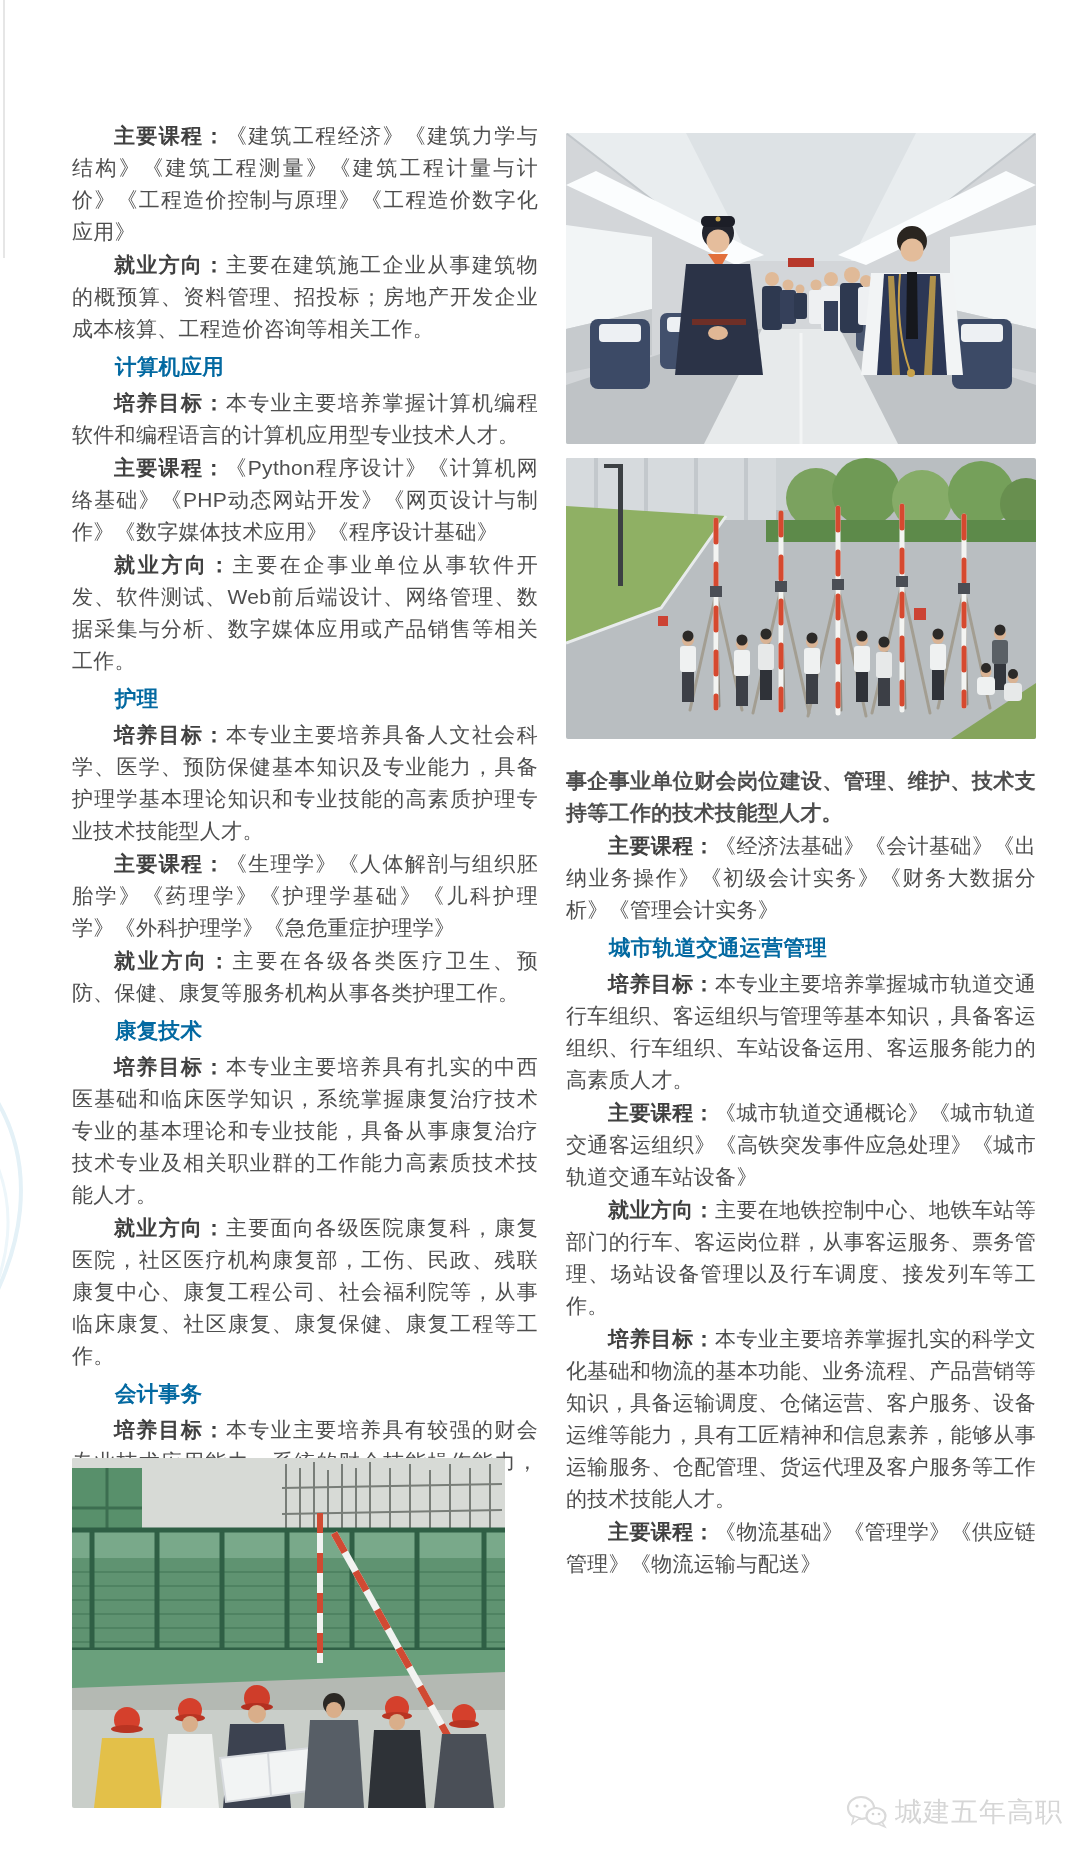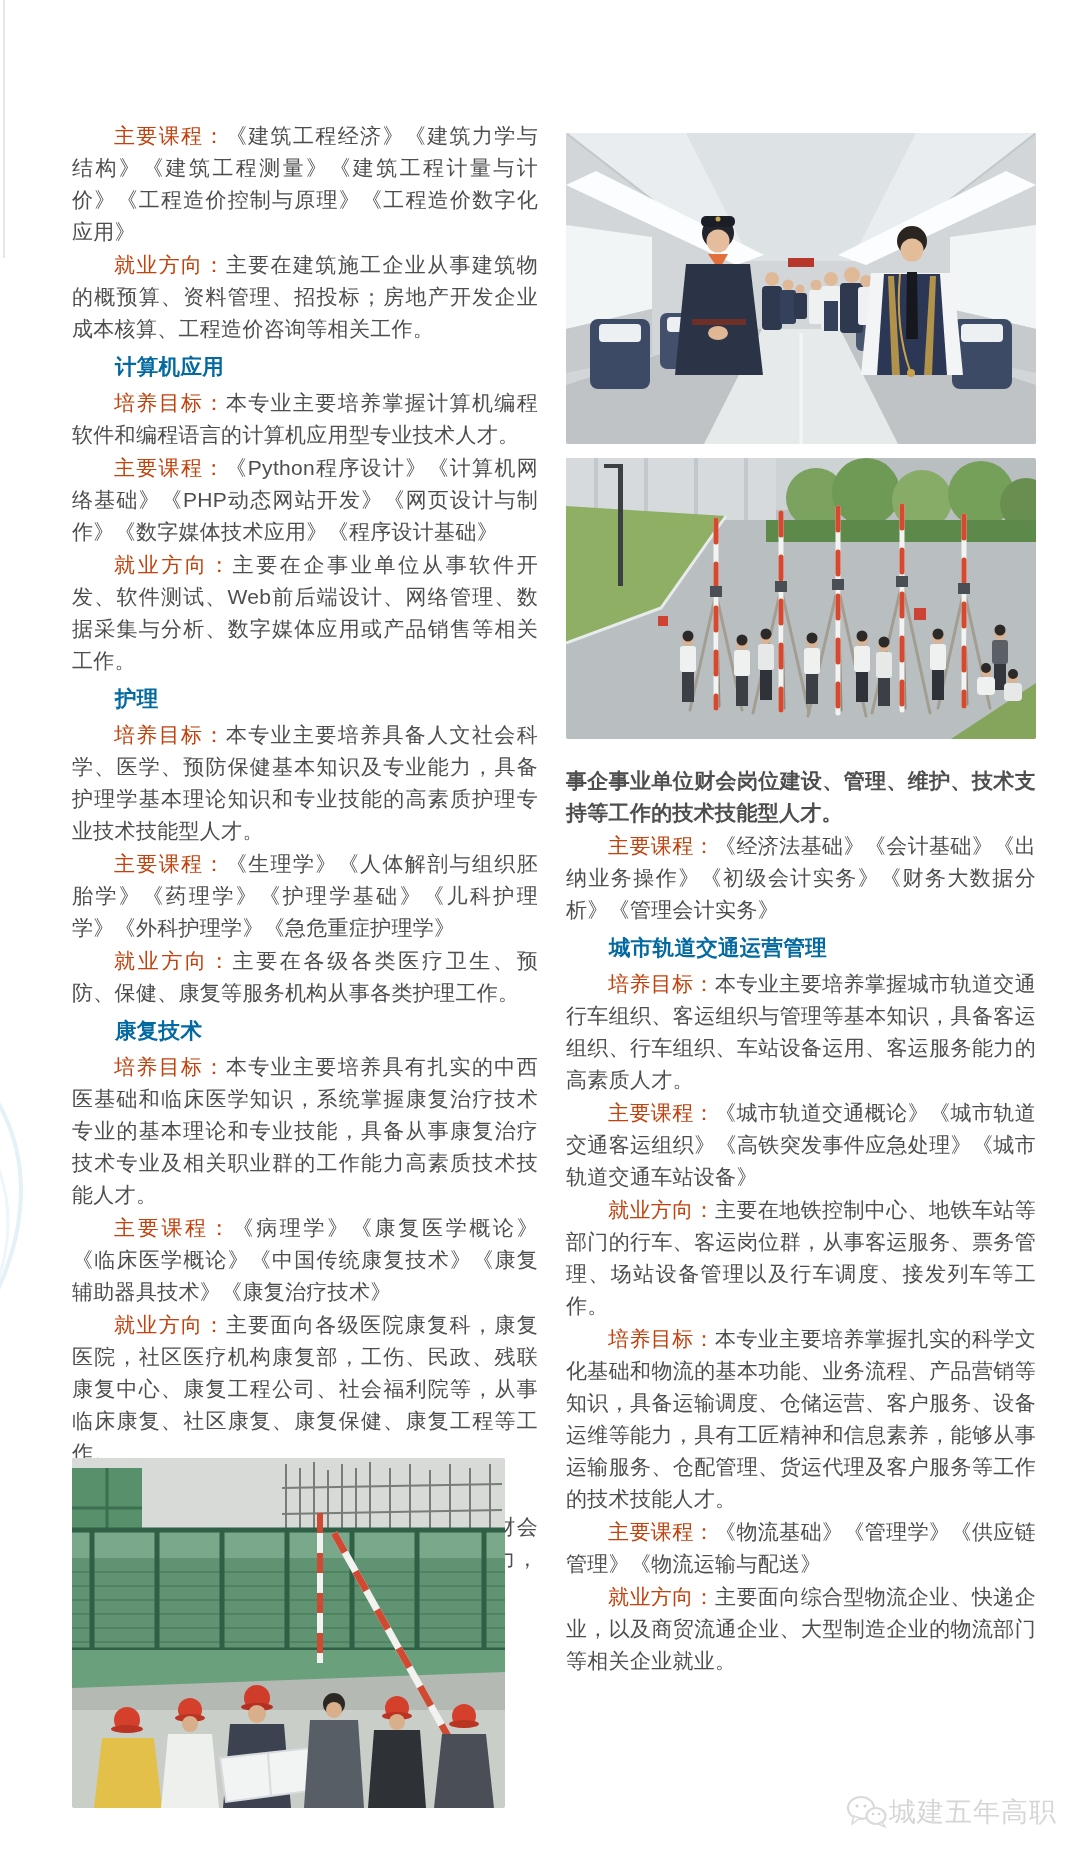--- a/index.html
+++ b/index.html
@@ -6,29 +6,29 @@
   .page{position:relative;width:1080px;height:1860px;background:#ffffff;overflow:hidden;
         font-family:"Liberation Sans","DejaVu Sans",sans-serif;}
   .edge-line{position:absolute;left:3px;top:0;width:2px;height:258px;background:#e6e6e6;}
   .swoosh{position:absolute;left:0;top:1040px;width:95px;height:330px;}
   .col{position:absolute;font-size:21px;line-height:32px;color:#4e4e4e;
        text-align:justify;letter-spacing:0.3px;}
   .col-left{left:72px;top:120px;width:466px;}
   .col-right{left:566px;top:133px;width:470px;}
   .para{margin:0 0 1px 0;text-indent:2em;}
   .para.noindent{text-indent:0;font-weight:bold;}
-  .lbl{font-weight:normal;color:#c2410c;margin-top:32px;}
+  .lbl{font-weight:bold;color:#404040;margin-top:32px;}
   .major{margin:6px 0 4px 0;font-size:21.5px;line-height:32px;font-weight:bold;
          color:#0369a1;text-indent:2em;}
   .photo{display:block;border-radius:2px;}
   .photo-train{margin:0 0 14px 0;}
   .photo-survey{margin:0 0 0 0;}
   .rc-text{margin-top:26px;}
   .photo-construction{position:absolute;left:72px;top:1458px;}
-  .footer{position:absolute;left:846px;top:1794px;display:flex;align-items:center;gap:1px;
+  .footer{position:absolute;left:846px;top:1794px;display:flex;align-items:center;gap:7px;
           color:#d6d6d6;font-size:27px;letter-spacing:1px;white-space:nowrap;}
 </style>
 </head>
 <body>
 
 <div class="page">
 
   <div class="edge-line"></div>
   <svg class="swoosh" viewBox="0 0 95 330">
     <path d="M-35,20 C55,110 25,230 -45,320" stroke="#e4f1f7" stroke-width="4" fill="none"></path>
@@ -41,21 +41,20 @@
     <h3 class="major">计算机应用</h3>
     <p class="para"><b class="lbl">培养目标：</b><span>本专业主要培养掌握计算机编程软件和编程语言的计算机应用型专业技术人才。</span></p>
     <p class="para"><b class="lbl">主要课程：</b><span>《Python程序设计》《计算机网络基础》《PHP动态网站开发》《网页设计与制作》《数字媒体技术应用》《程序设计基础》</span></p>
     <p class="para"><b class="lbl">就业方向：</b><span>主要在企事业单位从事软件开发、软件测试、Web前后端设计、网络管理、数据采集与分析、数字媒体应用或产品销售等相关工作。</span></p>
     <h3 class="major">护理</h3>
     <p class="para"><b class="lbl">培养目标：</b><span>本专业主要培养具备人文社会科学、医学、预防保健基本知识及专业能力，具备护理学基本理论知识和专业技能的高素质护理专业技术技能型人才。</span></p>
     <p class="para"><b class="lbl">主要课程：</b><span>《生理学》《人体解剖与组织胚胎学》《药理学》《护理学基础》《儿科护理学》《外科护理学》《急危重症护理学》</span></p>
     <p class="para"><b class="lbl">就业方向：</b><span>主要在各级各类医疗卫生、预防、保健、康复等服务机构从事各类护理工作。</span></p>
     <h3 class="major">康复技术</h3>
     <p class="para"><b class="lbl">培养目标：</b><span>本专业主要培养具有扎实的中西医基础和临床医学知识，系统掌握康复治疗技术专业的基本理论和专业技能，具备从事康复治疗技术专业及相关职业群的工作能力高素质技术技能人才。</span></p>
-    <p class="para"><b class="lbl">主要课程：</b><span>《病理学》《康复医学概论》《临床医学概论》《中国传统康复技术》《康复辅助器具技术》《康复治疗技术》</span></p>
     <p class="para"><b class="lbl">就业方向：</b><span>主要面向各级医院康复科，康复医院，社区医疗机构康复部，工伤、民政、残联康复中心、康复工程公司、社会福利院等，从事临床康复、社区康复、康复保健、康复工程等工作。</span></p>
     <h3 class="major">会计事务</h3>
     <p class="para"><b class="lbl">培养目标：</b><span>本专业主要培养具有较强的财会专业技术应用能力、系统的财会技能操作能力，能从</span></p>
   </div>
 
   <div class="col col-right">
 
     <svg class="photo photo-train" width="470" height="311" viewBox="0 0 470 311">
       <rect width="470" height="311" fill="#d3d6d9"></rect>
       <polygon points="0,0 470,0 305,128 165,128" fill="#e9edef"></polygon>
@@ -261,21 +260,20 @@
 
     <div class="rc-text">
       <p class="para noindent"><span>事企事业单位财会岗位建设、管理、维护、技术支持等工作的技术技能型人才。</span></p>
       <p class="para"><b class="lbl">主要课程：</b><span>《经济法基础》《会计基础》《出纳业务操作》《初级会计实务》《财务大数据分析》《管理会计实务》</span></p>
       <h3 class="major">城市轨道交通运营管理</h3>
       <p class="para"><b class="lbl">培养目标：</b><span>本专业主要培养掌握城市轨道交通行车组织、客运组织与管理等基本知识，具备客运组织、行车组织、车站设备运用、客运服务能力的高素质人才。</span></p>
       <p class="para"><b class="lbl">主要课程：</b><span>《城市轨道交通概论》《城市轨道交通客运组织》《高铁突发事件应急处理》《城市轨道交通车站设备》</span></p>
       <p class="para"><b class="lbl">就业方向：</b><span>主要在地铁控制中心、地铁车站等部门的行车、客运岗位群，从事客运服务、票务管理、场站设备管理以及行车调度、接发列车等工作。</span></p>
       <p class="para"><b class="lbl">培养目标：</b><span>本专业主要培养掌握扎实的科学文化基础和物流的基本功能、业务流程、产品营销等知识，具备运输调度、仓储运营、客户服务、设备运维等能力，具有工匠精神和信息素养，能够从事运输服务、仓配管理、货运代理及客户服务等工作的技术技能人才。</span></p>
       <p class="para"><b class="lbl">主要课程：</b><span>《物流基础》《管理学》《供应链管理》《物流运输与配送》</span></p>
-      <p class="para"><b class="lbl">就业方向：</b><span>主要面向综合型物流企业、快递企业，以及商贸流通企业、大型制造企业的物流部门等相关企业就业。</span></p>
     </div>
   </div>
 
   <svg class="photo photo-construction" width="433" height="350" viewBox="0 0 433 350">
     <rect width="433" height="350" fill="#c9cec9"></rect>
     <rect x="0" y="0" width="433" height="72" fill="#d7dad6"></rect>
     <g stroke="#787d78" stroke-width="2">
       <line x1="214" y1="6" x2="214" y2="80"></line>
         <line x1="228" y1="10" x2="228" y2="80"></line>
         <line x1="242" y1="4" x2="242" y2="80"></line>

